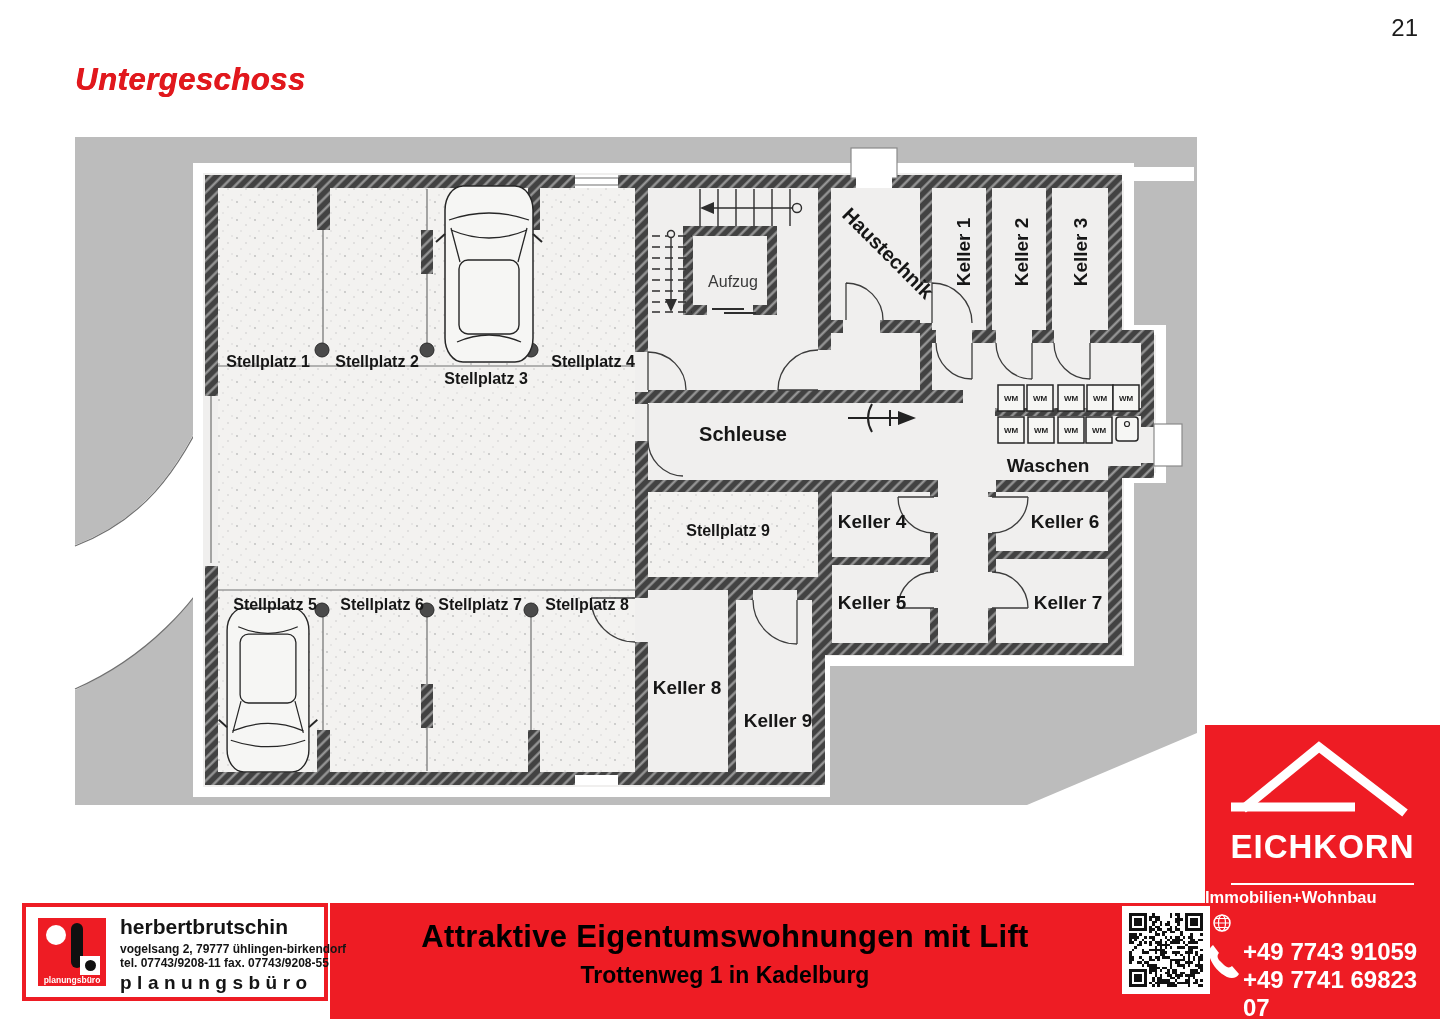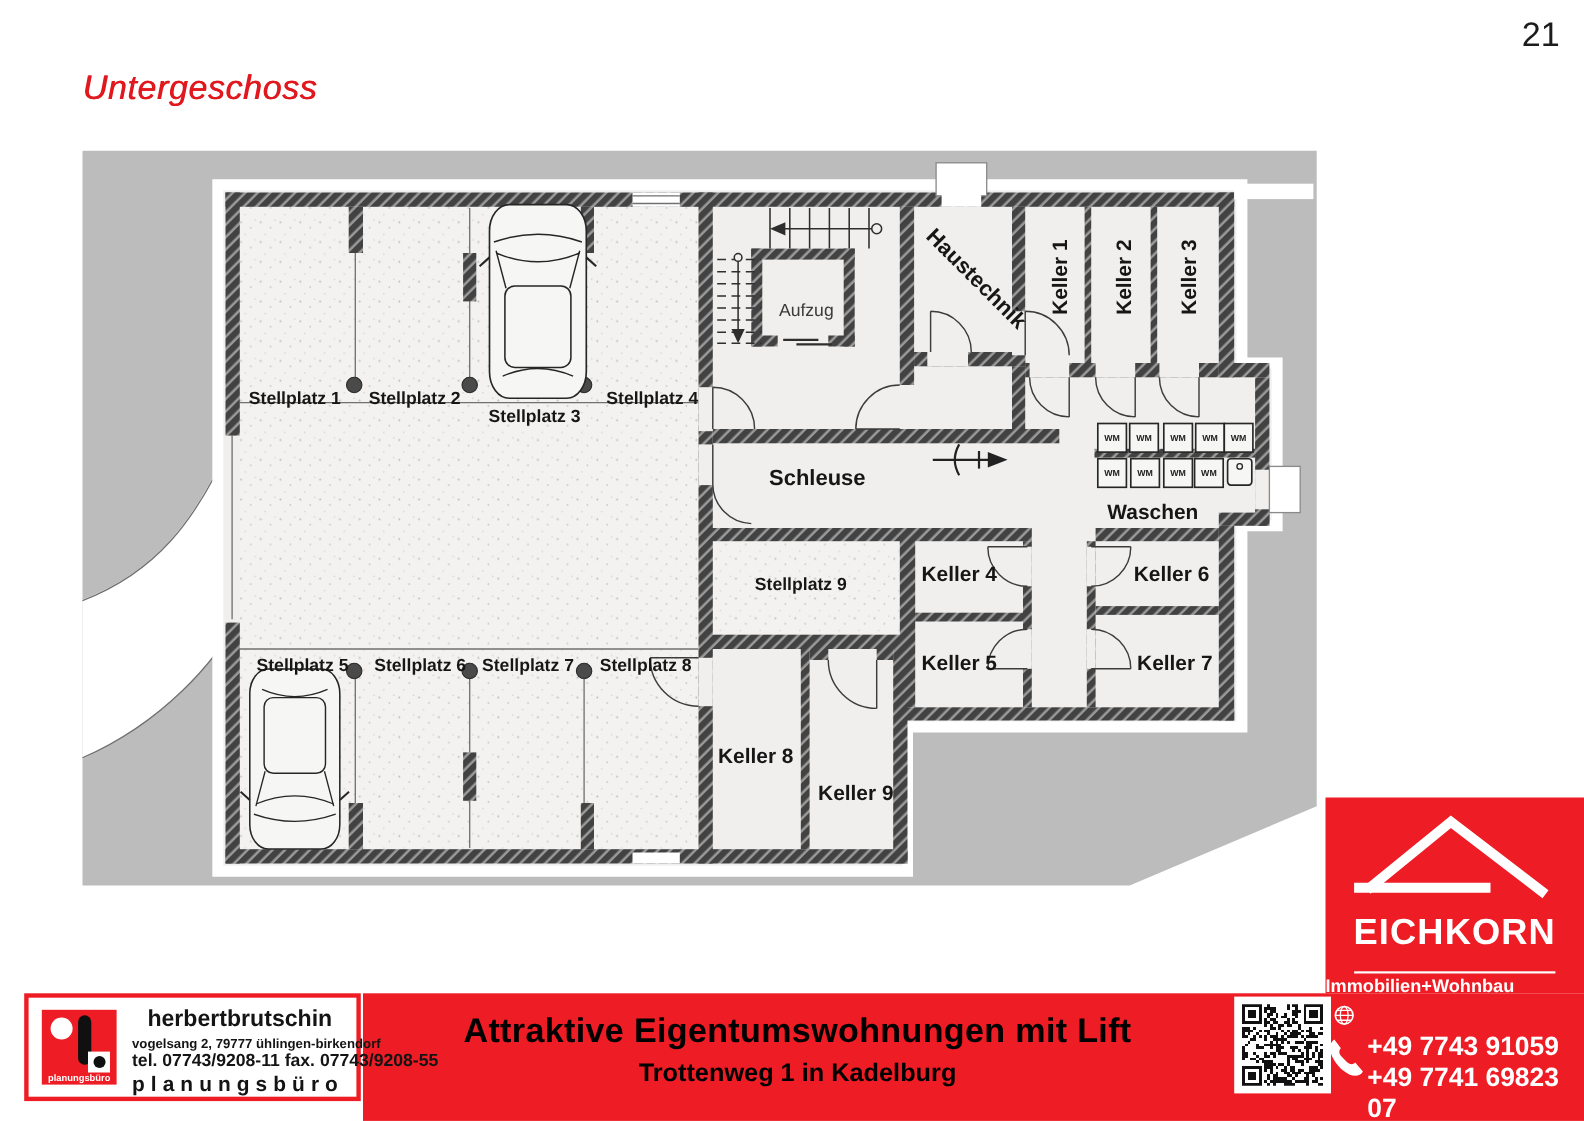--- a/index.html
+++ b/index.html
@@ -2,22 +2,22 @@
 <html style="--accent-red: #ee1c24; --title-red: #e1181d; --site-gray: #bcbcbc; --wall-dark: #424242;"><head>
 <meta charset="utf-8">
 <style>
   :root{
     --accent-red:#ee1c24; --title-red:#e1181d; --site-gray:#bcbcbc; --wall-dark:#424242;
   }
   *{margin:0;padding:0;box-sizing:border-box;}
   html,body{background:#fff;}
   .page{position:relative;width:1440px;height:1019px;background:#fff;overflow:hidden;
         font-family:"Liberation Sans",sans-serif;}
-  .page-number{position:absolute;top:14px;right:22px;font-size:31px;color:#1c1c1c;}
-  .title{position:absolute;left:75px;top:62px;font-size:31px;font-weight:normal;font-style:italic;
+  .page-number{position:absolute;top:14px;right:22px;font-size:24px;color:#1c1c1c;}
+  .title{position:absolute;left:75px;top:62px;font-size:31px;font-weight:bold;font-style:italic;
          color:var(--title-red,#e1181d);letter-spacing:.5px;text-shadow:.6px 0 currentColor;}
   svg.plan{position:absolute;left:0;top:0;width:1440px;height:1019px;}
 
   
   .site{fill:var(--site-gray,#bcbcbc);}
   .roomfill{fill:#f0efee;stroke:#ffffff;stroke-width:10;}
   .wall{fill:url(#hatch);}
   .thin{stroke:#707070;stroke-width:1.2;fill:none;}
   .doorarc{stroke:#3c3c3c;stroke-width:1.3;fill:none;}
   .gap{fill:#f0efee;}
@@ -56,23 +56,23 @@
   .pb-box{position:absolute;left:22px;top:903px;width:306px;height:98px;background:#fff;
           border:4px solid var(--accent-red,#ee1c24);}
   .pb-logo{position:absolute;left:12px;top:11px;width:68px;height:68px;background:var(--accent-red,#ee1c24);}
   .pb-circle{position:absolute;left:8px;top:7px;width:20px;height:20px;border-radius:50%;background:#fff;}
   .pb-bar{position:absolute;left:33px;top:5px;width:12px;height:45px;border-radius:6px;background:#101010;}
   .pb-sq{position:absolute;left:42px;top:38px;width:20px;height:19px;background:#fff;}
   .pb-dot{position:absolute;left:5px;top:4px;width:11px;height:11px;border-radius:50%;background:#101010;}
   .pb-cap{position:absolute;left:0;bottom:1px;width:100%;text-align:center;color:#fff;
           font-size:8.5px;font-weight:bold;}
   .pb-text{position:absolute;left:94px;top:8px;width:200px;color:#141414;}
-  .pb-name{display:flex;justify-content:center;width:196px;font-size:21px;font-weight:bold;}
+  .pb-name{display:flex;justify-content:flex-start;width:196px;font-size:21px;font-weight:bold;}
   .pb-addr{margin-top:3px;font-size:12px;font-weight:bold;white-space:nowrap;}
-  .pb-telfax{font-size:16px;font-weight:bold;white-space:nowrap;}
+  .pb-telfax{font-size:12px;font-weight:bold;white-space:nowrap;}
   .pb-word{margin-top:2px;font-size:19px;font-weight:bold;letter-spacing:5.5px;white-space:nowrap;}
 </style>
 </head>
 <body>
 
 <div class="page">
 
   <div class="page-number">21</div>
   <h1 class="title">Untergeschoss</h1>
 

